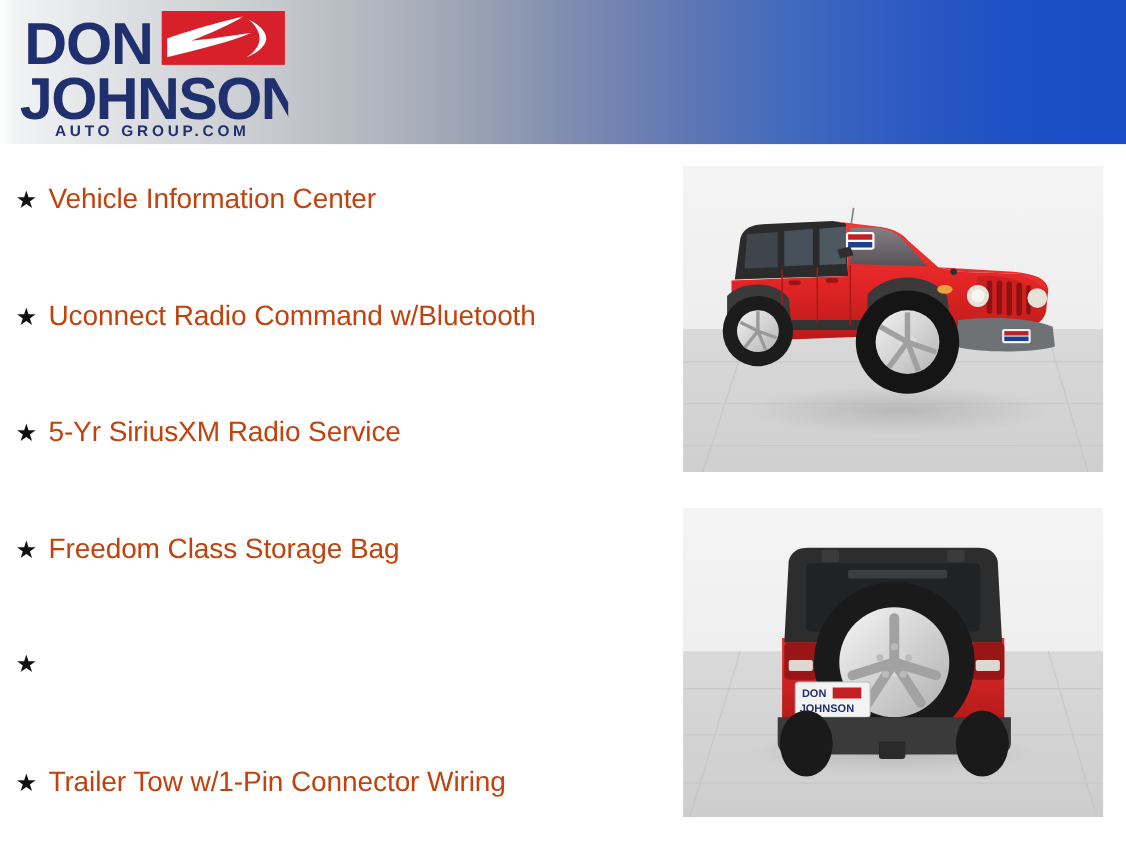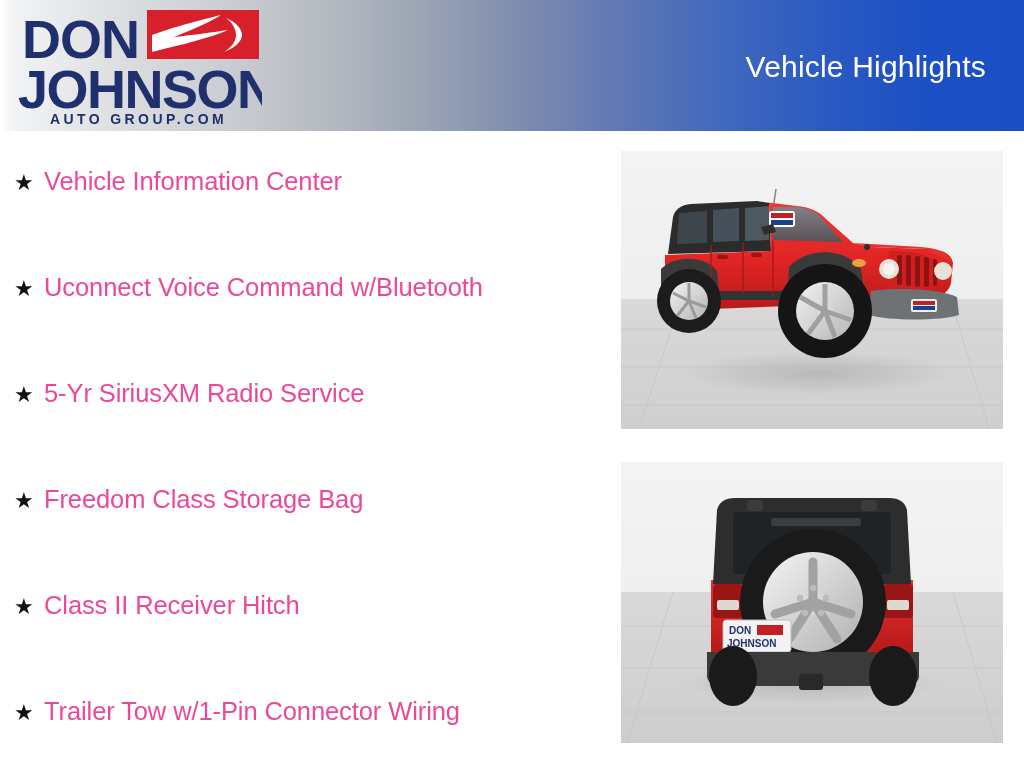--- a/index.html
+++ b/index.html
@@ -79,21 +79,21 @@
   .feature-star {
     font-size: 22px;
     line-height: 1;
     color: #111111;
     width: 30px;
     flex: 0 0 30px;
   }
   .feature-text {
     font-size: 25.5px;
     line-height: 1;
-    color: #ec4899;
+    color: #c2410c;
     letter-spacing: -0.1px;
   }
 
   
   .photo {
     position: absolute;
     left: 621px;
     width: 382px;
     overflow: hidden;
     background: #efefef;
@@ -117,43 +117,41 @@
       </g>
 
       <text x="8" y="50" font-family="Liberation Sans, sans-serif" font-size="54" font-weight="bold" fill="#20306e" letter-spacing="-1">DON</text>
 
       <text x="4" y="100" font-family="Liberation Sans, sans-serif" font-size="54" font-weight="bold" fill="#20306e" letter-spacing="-1.5">JOHNSON</text>
 
       <text x="36" y="116" font-family="Liberation Sans, sans-serif" font-size="14" font-weight="bold" fill="#20306e" letter-spacing="3.4">AUTO GROUP.COM</text>
     </svg>
   </div>
 
-  <div class="header-title">Vehicle Highlights</div>
 </div>
 
 <ul class="features">
   <li class="feature-row" style="top:38px">
     <span class="feature-star">★</span>
     <span class="feature-text">Vehicle Information Center</span>
   </li>
   <li class="feature-row" style="top:144px">
     <span class="feature-star">★</span>
-    <span class="feature-text">Uconnect Voice Command w/Bluetooth</span>
+    <span class="feature-text">Uconnect Radio Command w/Bluetooth</span>
   </li>
   <li class="feature-row" style="top:250px">
     <span class="feature-star">★</span>
     <span class="feature-text">5-Yr SiriusXM Radio Service</span>
   </li>
   <li class="feature-row" style="top:356px">
     <span class="feature-star">★</span>
     <span class="feature-text">Freedom Class Storage Bag</span>
   </li>
   <li class="feature-row" style="top:462px">
     <span class="feature-star">★</span>
-    <span class="feature-text">Class II Receiver Hitch</span>
   </li>
   <li class="feature-row" style="top:568px">
     <span class="feature-star">★</span>
     <span class="feature-text">Trailer Tow w/1-Pin Connector Wiring</span>
   </li>
 </ul>
 
 <div class="photo photo-top">
   <svg viewBox="0 0 382 278" xmlns="http://www.w3.org/2000/svg">
     <defs>

